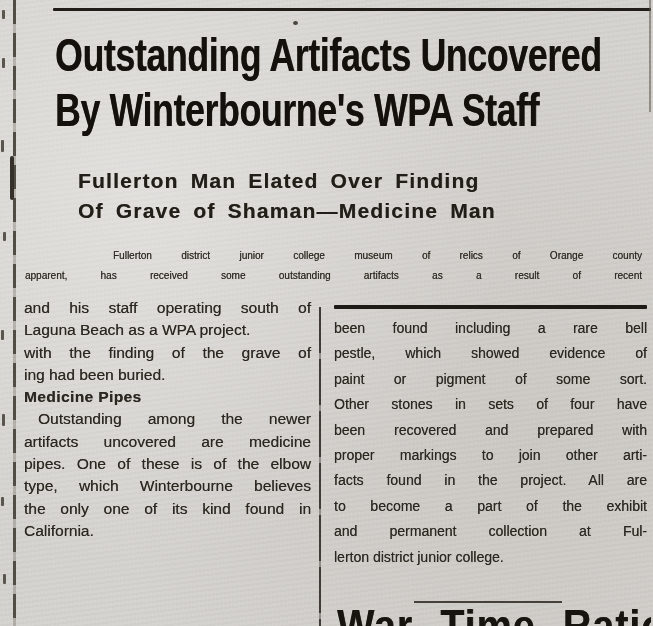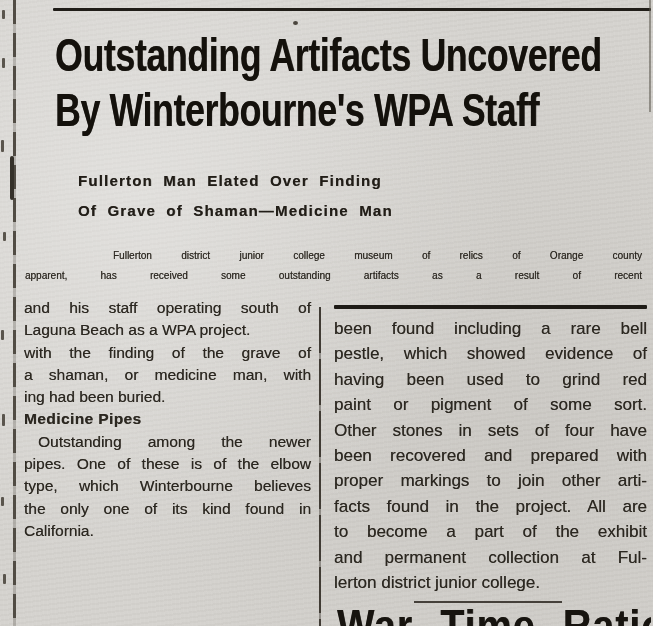--- a/index.html
+++ b/index.html
@@ -27,33 +27,33 @@
   .thin-rule{position:absolute;left:414px;top:601px;width:148px;height:2px;background:#45403a;}
   .corner-wedge{position:absolute;right:0;top:0;width:0;height:0;
     border-top:14px solid #2a2620;border-left:13px solid transparent;}
   .right-edge-line{position:absolute;left:649px;top:0;width:1.5px;height:112px;background:rgba(90,85,77,0.55);}
   .ink-speck{position:absolute;background:#4a453d;border-radius:50%;}
   
   .headline{position:absolute;left:55px;top:27px;transform:scaleX(0.76);transform-origin:0 0;
     font-weight:bold;font-size:47px;line-height:55px;letter-spacing:-0.5px;color:#14110c;
     white-space:nowrap;text-shadow:0.4px 0.4px 0.6px rgba(20,17,12,0.75);}
   
-  .subhead{position:absolute;left:78px;top:166px;font-weight:bold;font-size:15px;line-height:29.5px;
+  .subhead{position:absolute;left:78px;top:166px;font-weight:bold;font-size:21px;line-height:29.5px;
     letter-spacing:1.2px;word-spacing:5px;color:#211d17;white-space:nowrap;
     text-shadow:0.3px 0.3px 0.4px rgba(33,29,23,0.6);}
   
   .line{text-align:justify;text-align-last:justify;white-space:normal;
     text-shadow:0.25px 0.25px 0.35px rgba(43,39,32,0.65);}
   .line.end{text-align-last:left;}
   .line.bold{font-weight:bold;text-align-last:left;letter-spacing:0.4px;}
   .line.indent{text-indent:14px;}
   .lede{position:absolute;left:25px;top:246px;width:617px;font-size:10px;line-height:20.3px;}
   .lede .line.indent{text-indent:88px;}
   .col-left{position:absolute;left:24px;top:297px;width:287px;font-size:15.5px;line-height:22.3px;}
-  .col-right{position:absolute;left:334px;top:305px;width:313px;font-size:17px;line-height:25.4px;}
+  .col-right{position:absolute;left:334px;top:305px;width:313px;font-size:14px;line-height:25.4px;}
   
   .bottom-headline{position:absolute;left:337px;top:608px;width:314px;height:18px;overflow:hidden;}
   .bottom-headline .bh-text{font-weight:bold;font-size:44px;line-height:44px;color:#17140f;
     letter-spacing:1px;word-spacing:17px;white-space:nowrap;transform:translateY(-4px) scaleX(0.9);
     transform-origin:0 0;text-shadow:0.4px 0.4px 0.5px rgba(23,20,15,0.7);}
 </style>
 </head>
 <body>
 
 <div class="paper">
@@ -85,38 +85,37 @@
 
   <div class="lede">
       <div class="line indent">Fullerton district junior college museum of relics of Orange county</div>
       <div class="line">apparent, has received some outstanding artifacts as a result of recent</div>
     </div>
 
   <div class="col-left">
       <div class="line">and his staff operating south of</div>
       <div class="line end">Laguna Beach as a WPA project.</div>
       <div class="line">with the finding of the grave of</div>
-      <div class="line">a shaman, or medicine man, with</div>
       <div class="line end">ing had been buried.</div>
       <div class="line bold end">Medicine Pipes</div>
       <div class="line indent">Outstanding among the newer</div>
+      <div class="line">artifacts uncovered are medicine</div>
       <div class="line">pipes. One of these is of the elbow</div>
       <div class="line">type, which Winterbourne believes</div>
       <div class="line">the only one of its kind found in</div>
       <div class="line end">California.</div>
     </div>
 
   <div class="column-divider"></div>
 
   <div class="col-right">
     <div class="heavy-rule"></div>
     <div>
         <div class="line">been found including a rare bell</div>
         <div class="line">pestle, which showed evidence of</div>
-        <div class="line">having been used to grind red</div>
         <div class="line">paint or pigment of some sort.</div>
         <div class="line">Other stones in sets of four have</div>
         <div class="line">been recovered and prepared with</div>
         <div class="line">proper markings to join other arti-</div>
         <div class="line">facts found in the project. All are</div>
         <div class="line">to become a part of the exhibit</div>
         <div class="line">and permanent collection at Ful-</div>
         <div class="line end">lerton district junior college.</div>
       </div>
   </div>

